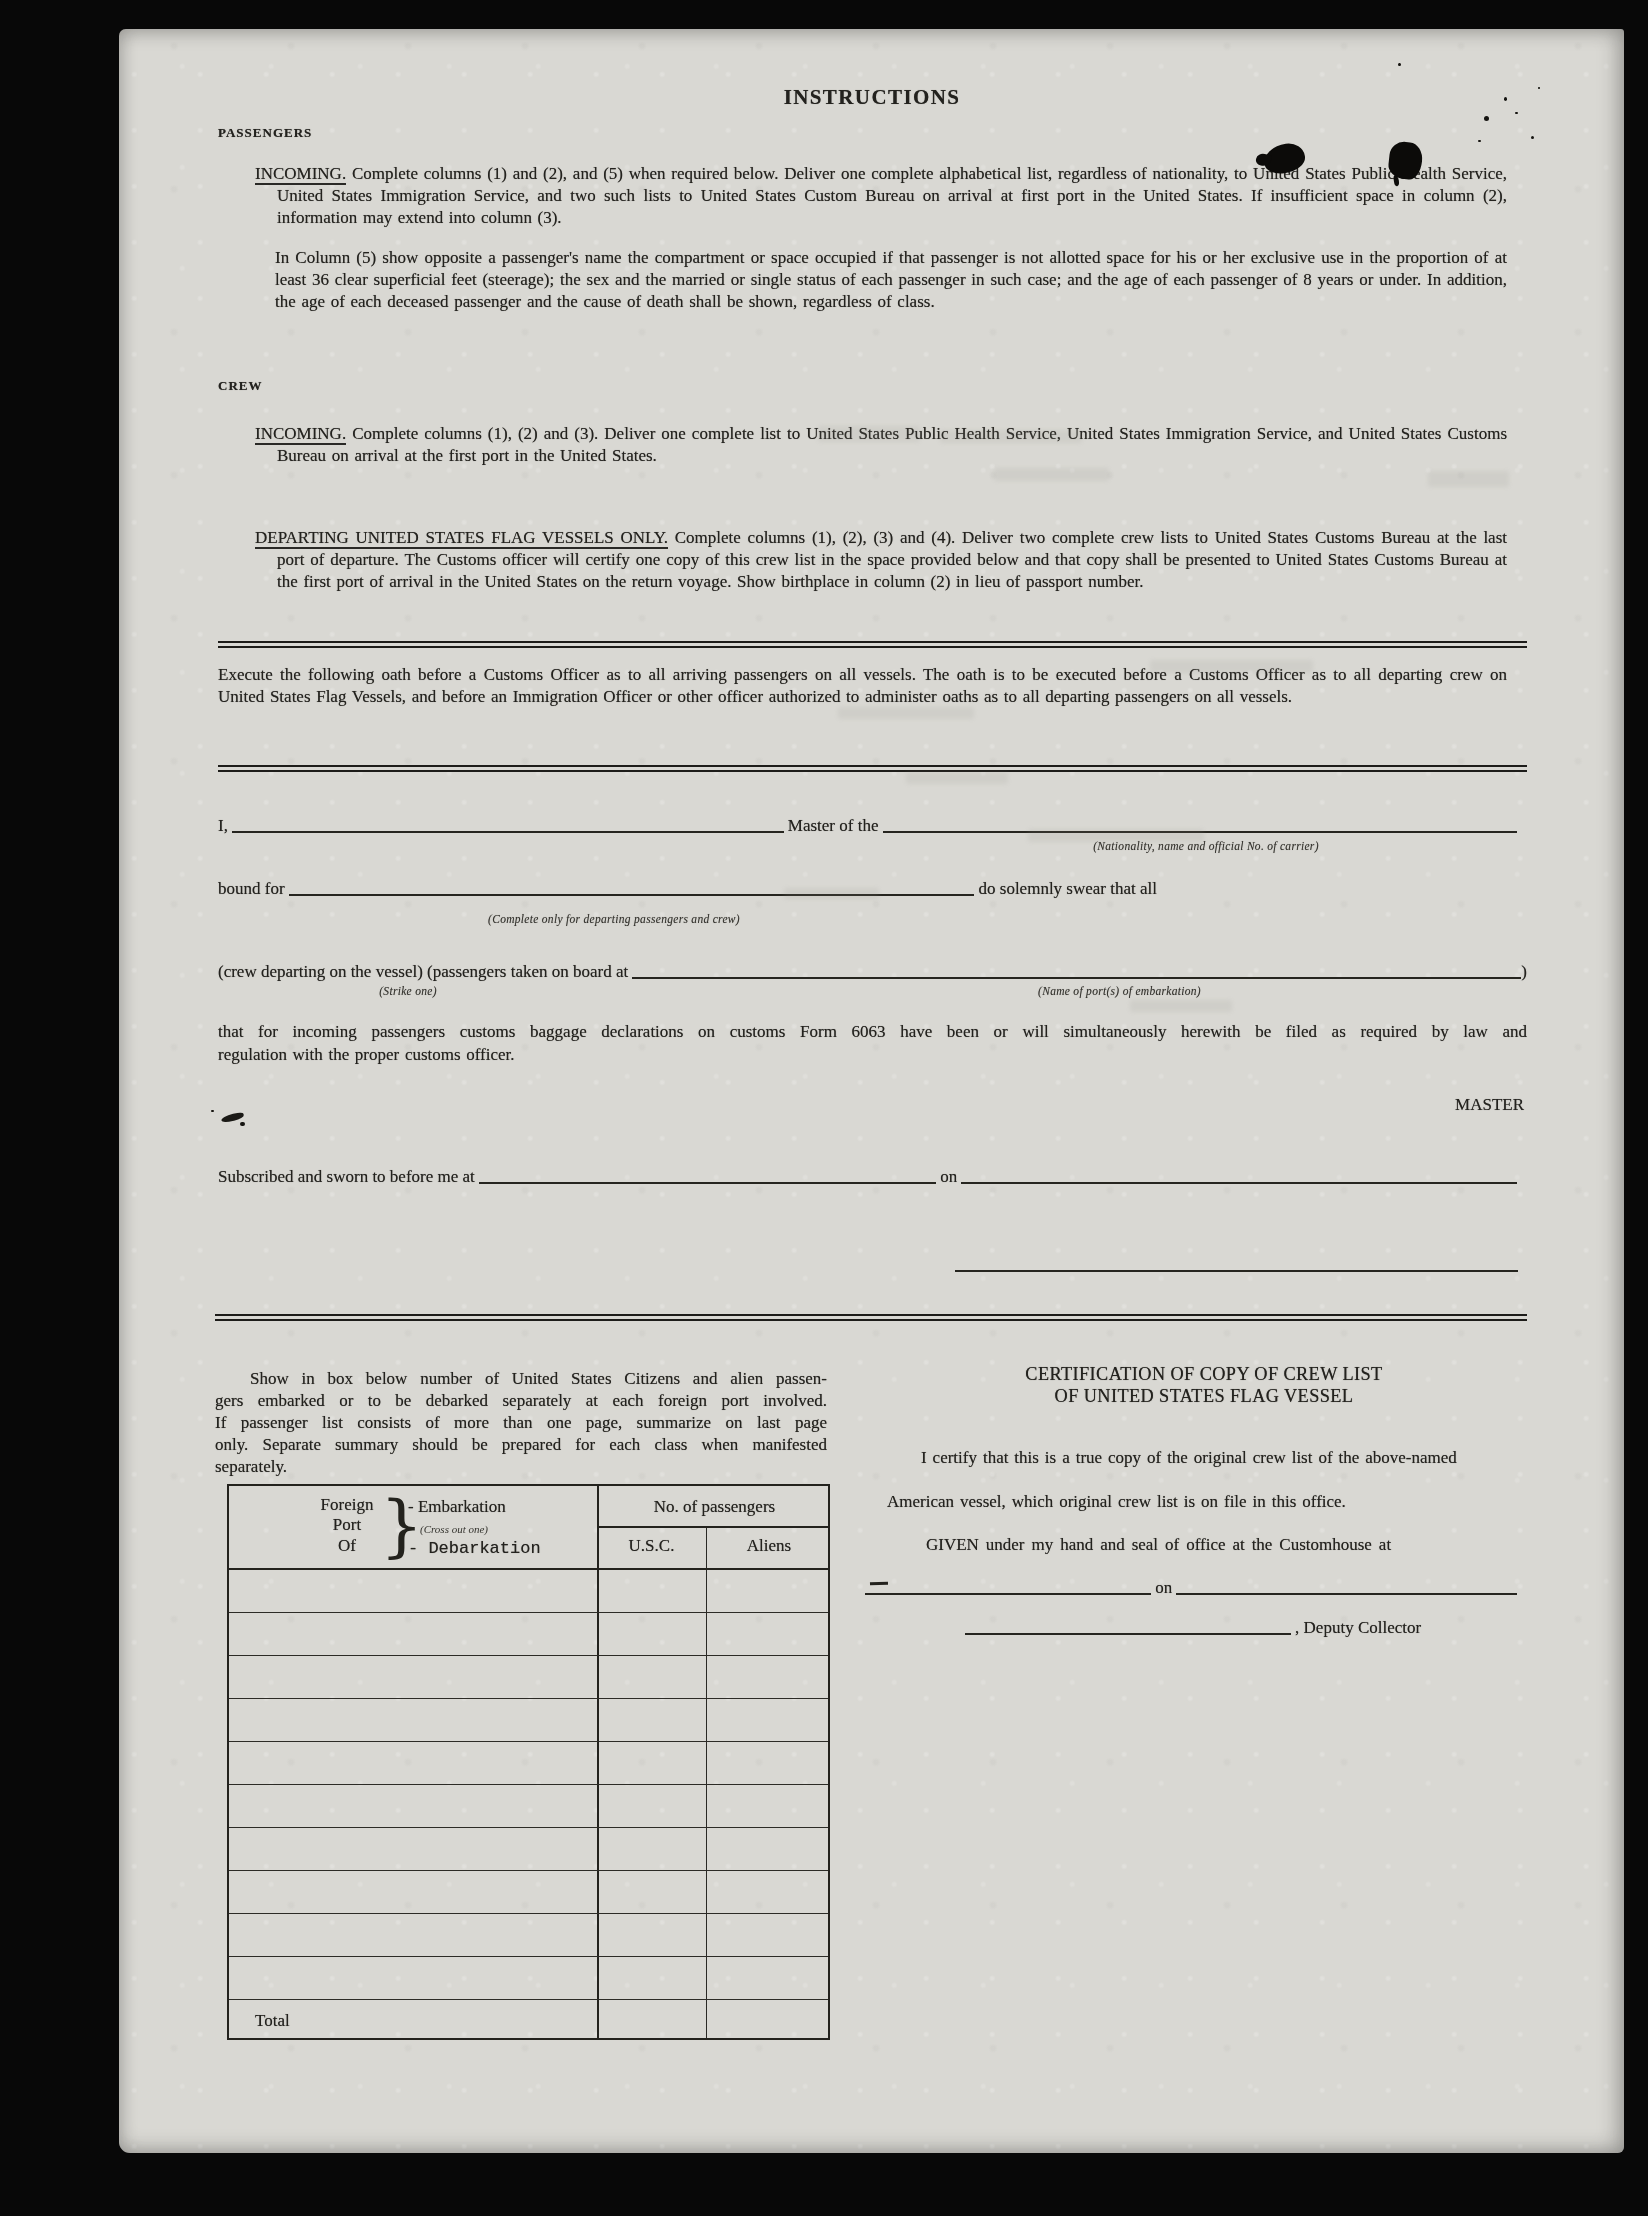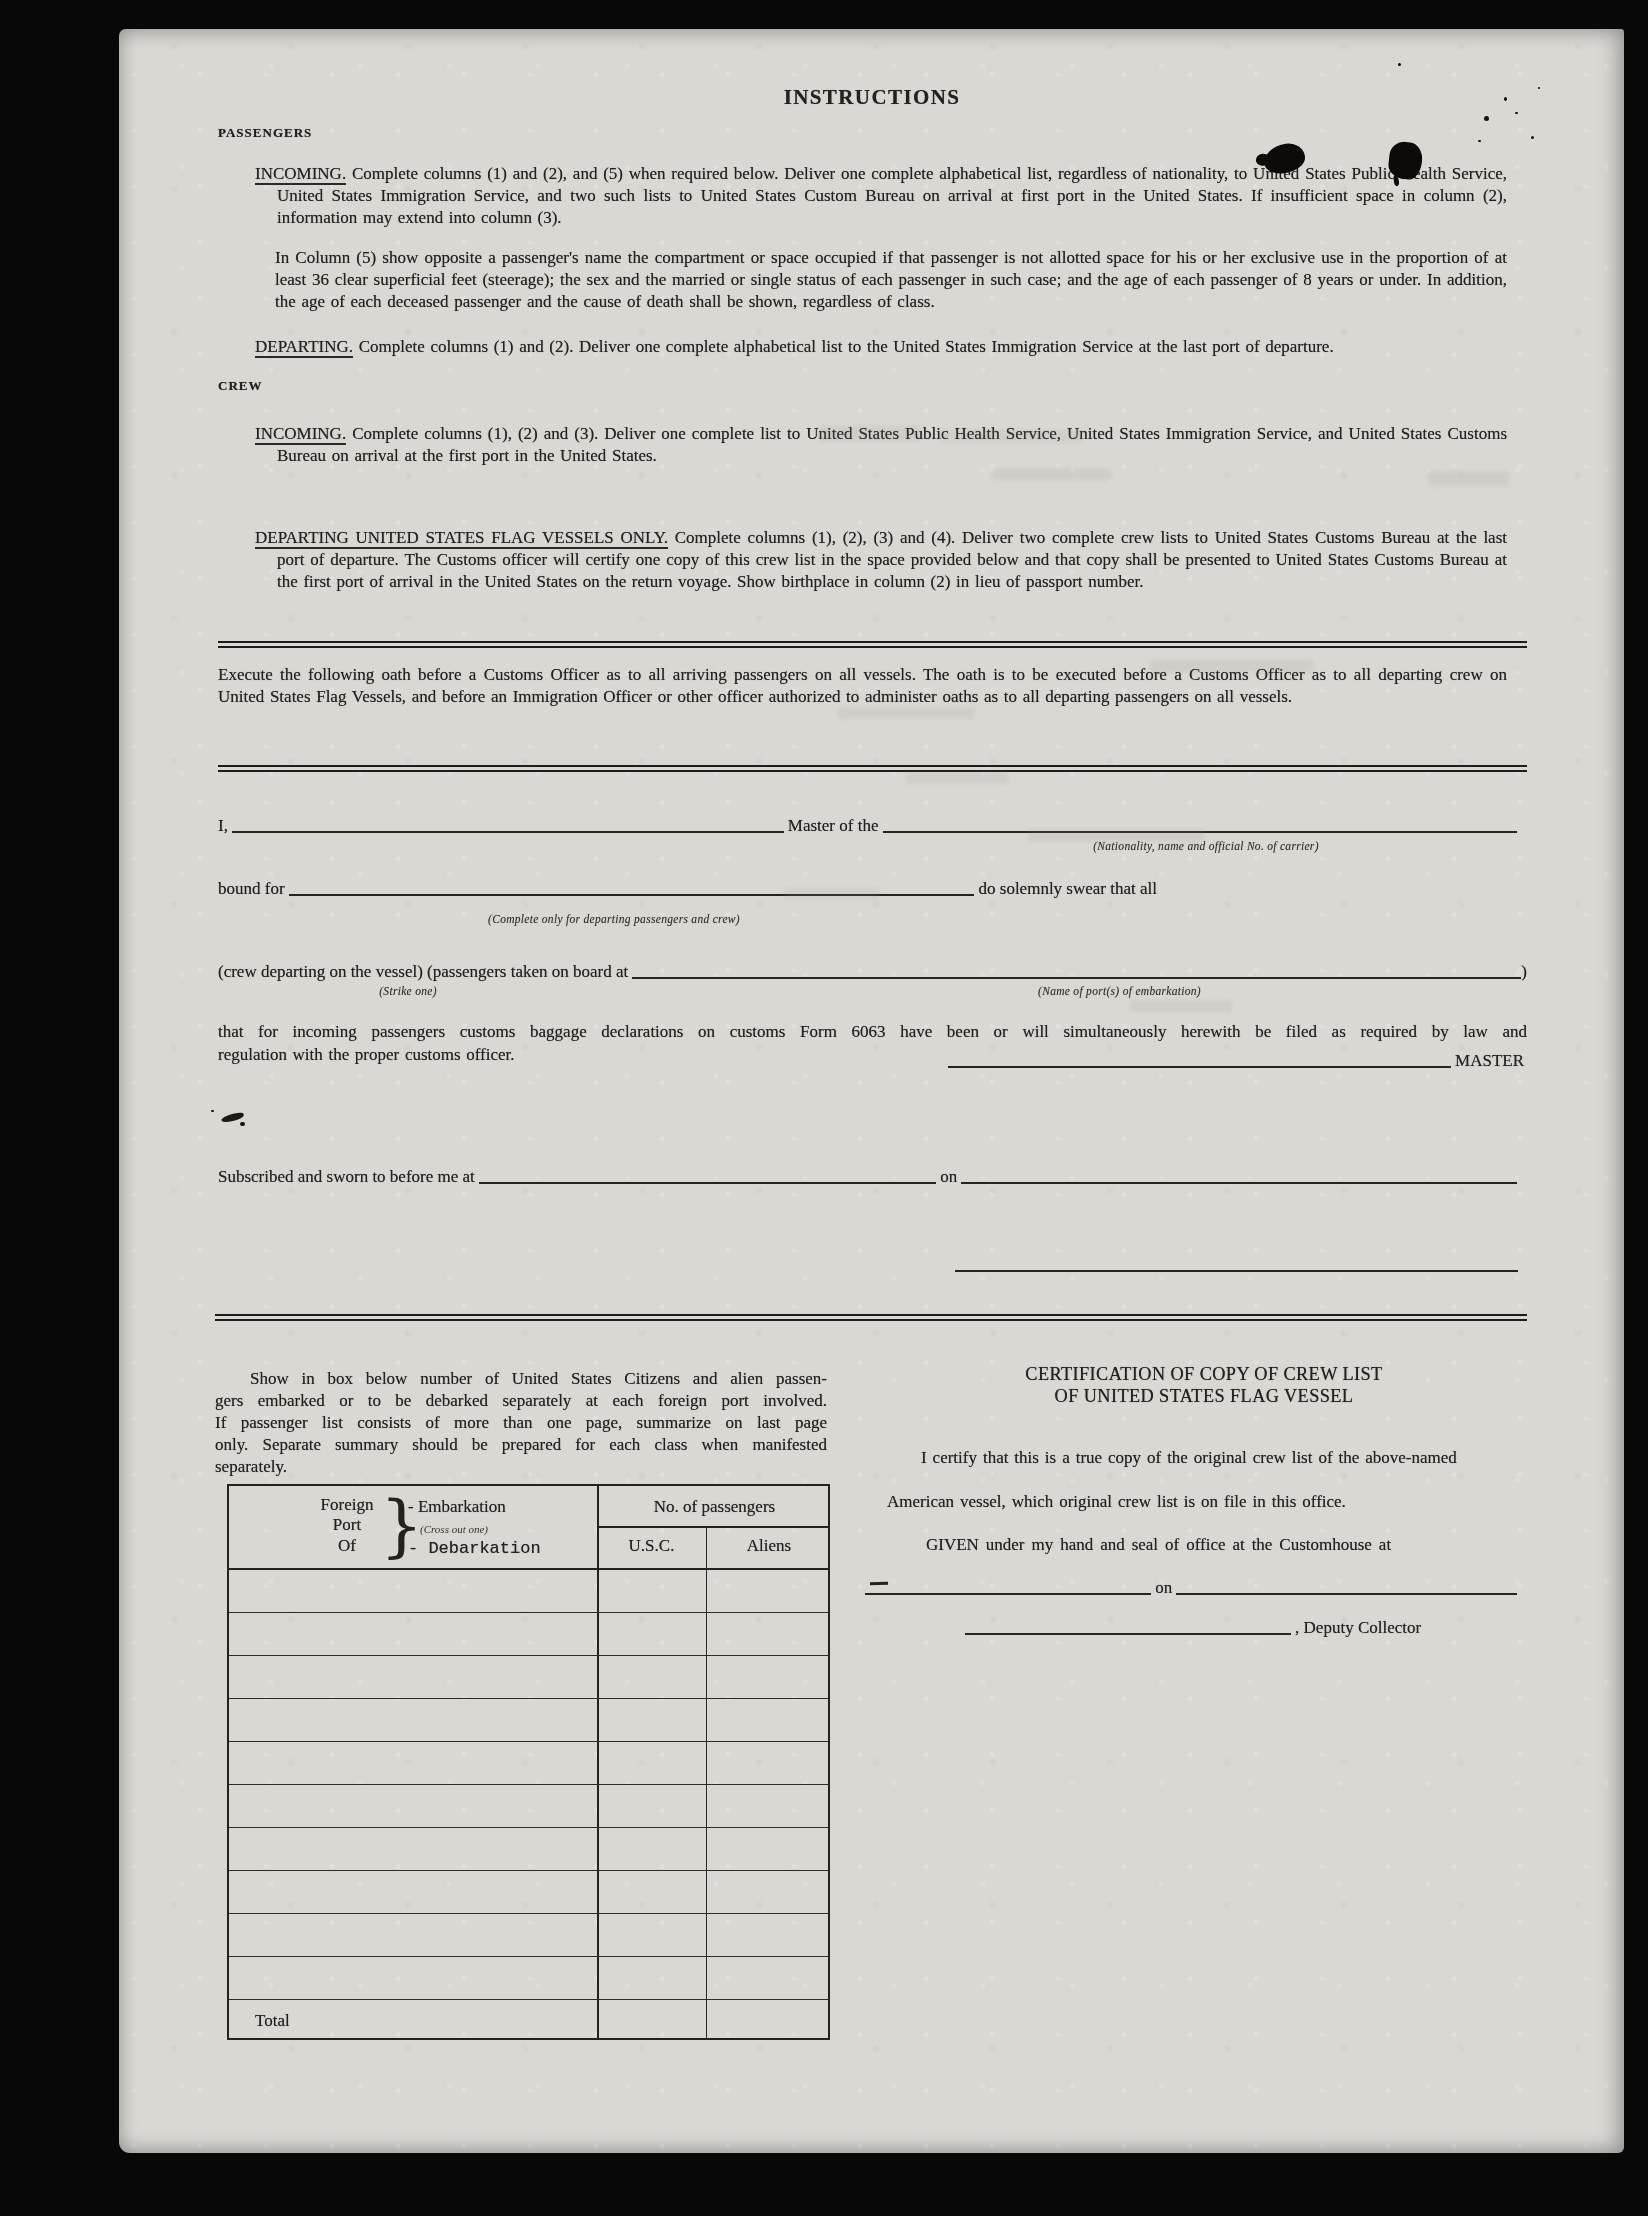--- a/index.html
+++ b/index.html
@@ -118,25 +118,20 @@
   <div class="abs heading" style="left:99px;top:96px;">PASSENGERS</div>
 
   <div class="abs para hang" style="left:136px;top:134px;width:1252px;">
     <span class="ul-label">INCOMING.</span>
     <span> </span>
     <span>Complete columns (1) and (2), and (5) when required below.  Deliver one complete alphabetical list, regardless of nationality, to United States Public Health Service, United States Immigration Service, and two such lists to United States Custom Bureau on arrival at first port in the United States. If insufficient space in column (2), information may extend into column (3).</span>
   </div>
 
   <div class="abs para lh32" style="left:156px;top:218px;width:1232px;">In Column (5) show opposite a passenger's name the compartment or space occupied if that passenger is not allotted space for his or her exclusive use in the proportion of at least 36 clear superficial feet (steerage); the sex and the married or single status of each passenger in such case; and the age of each passenger of 8 years or under.  In addition, the age of each deceased passenger and the cause of death shall be shown, regardless of class.</div>
 
-  <div class="abs para hang" style="left:136px;top:307px;width:1252px;">
-    <span class="ul-label">DEPARTING.</span>
-    <span> </span>
-    <span>Complete columns (1) and (2). Deliver one complete alphabetical list to the United States Immigration Service at the last port of departure.</span>
-  </div>
 
   <div class="abs heading" style="left:99px;top:349px;">CREW</div>
 
   <div class="abs para hang lh32" style="left:136px;top:394px;width:1252px;">
     <span class="ul-label">INCOMING.</span>
     <span> </span>
     <span>Complete columns (1), (2) and (3). Deliver one complete list to United States Public Health Service, United States Immigration Service, and United States Customs Bureau on arrival at the first port in the United States.</span>
   </div>
 
 
@@ -171,21 +166,21 @@
     <span class="txt">(crew departing on the vessel) (passengers taken on board at</span>
     <span class="bl" style="flex:1 0 0;"></span>
     <span class="txt" style="padding:0;">)</span>
   </div>
   <div class="abs hint" style="left:99px;top:956px;width:380px;">(Strike one)</div>
   <div class="abs hint" style="left:848px;top:956px;width:305px;">(Name of port(s) of embarkation)</div>
 
   <div class="abs para jl nw" style="left:99px;top:992px;width:1309px;">that for incoming passengers customs baggage declarations on customs Form 6063 have been or will simultaneously herewith be filed as required by law and</div>
   <div class="abs para" style="left:99px;top:1015px;width:1309px;text-align:left;">regulation with the proper customs officer.</div>
 
-  <div class="abs frow" style="left:829px;top:1018px;width:576px;height:24.4px;">
+  <div class="abs frow" style="left:829px;top:1062px;width:576px;height:24.4px;flex-direction:column;">
     <span class="bl" style="flex:1 0 0;"></span>
     <span class="txt" style="padding-right:0;">MASTER</span>
   </div>
 
   <div class="abs frow" style="left:99px;top:1134px;width:1299px;height:24.4px;">
     <span class="txt">Subscribed and sworn to before me at</span>
     <span class="bl" style="flex:650 0 0;"></span>
     <span class="txt">on</span>
     <span class="bl" style="flex:790 0 0;"></span>
   </div>

